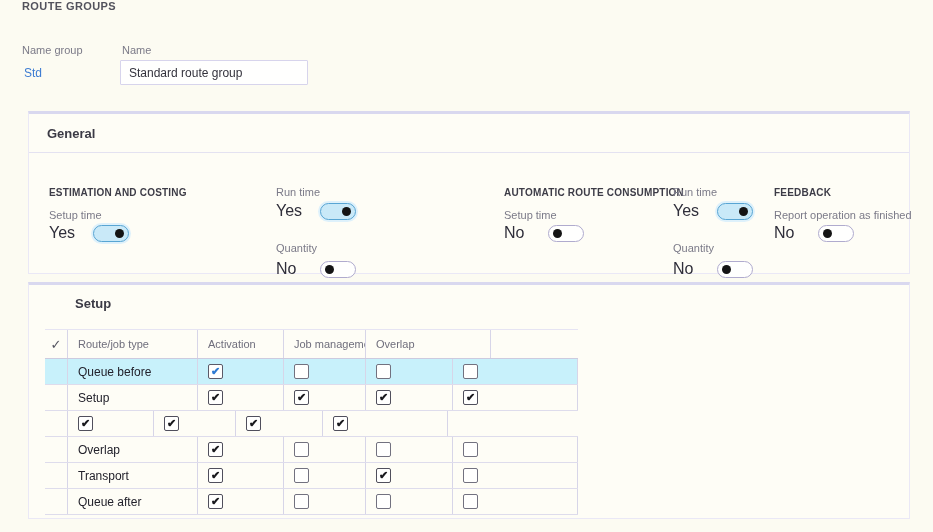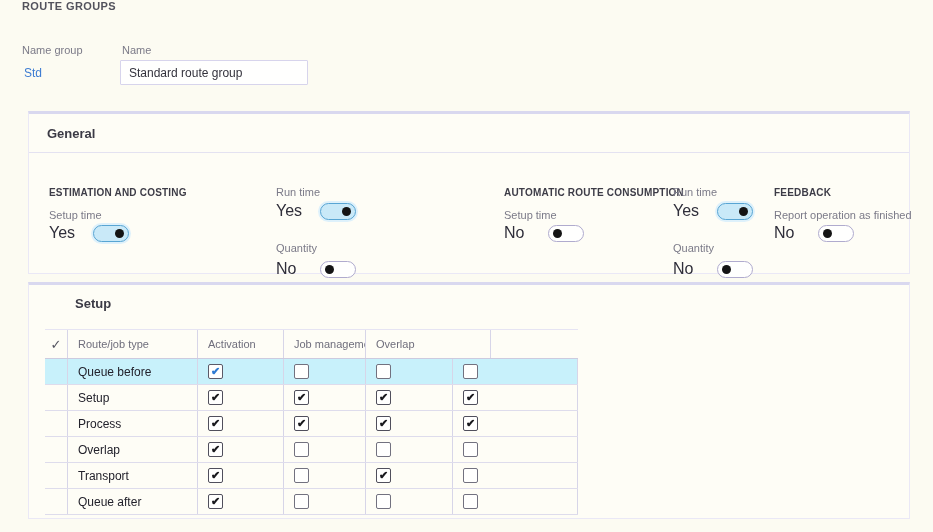--- a/index.html
+++ b/index.html
@@ -218,21 +218,20 @@
           </div>
           <div class="tc c4">
             <span class="cb checked">✔</span>
           </div>
           <div class="tc c5">
             <span class="cb checked">✔</span>
           </div>
         </div>
         <div class="trow">
           <div class="tc c0"></div>
-          <div class="tc c1">Process</div>
           <div class="tc c2">
             <span class="cb checked">✔</span>
           </div>
           <div class="tc c3">
             <span class="cb checked">✔</span>
           </div>
           <div class="tc c4">
             <span class="cb checked">✔</span>
           </div>
           <div class="tc c5">

